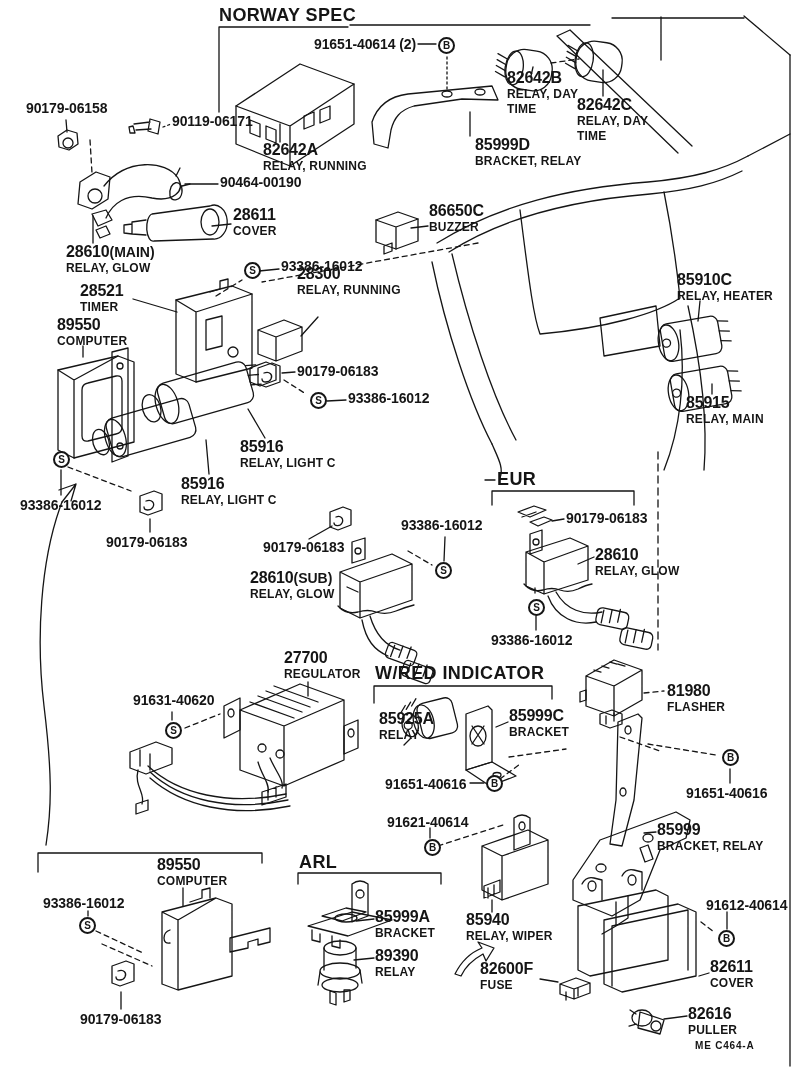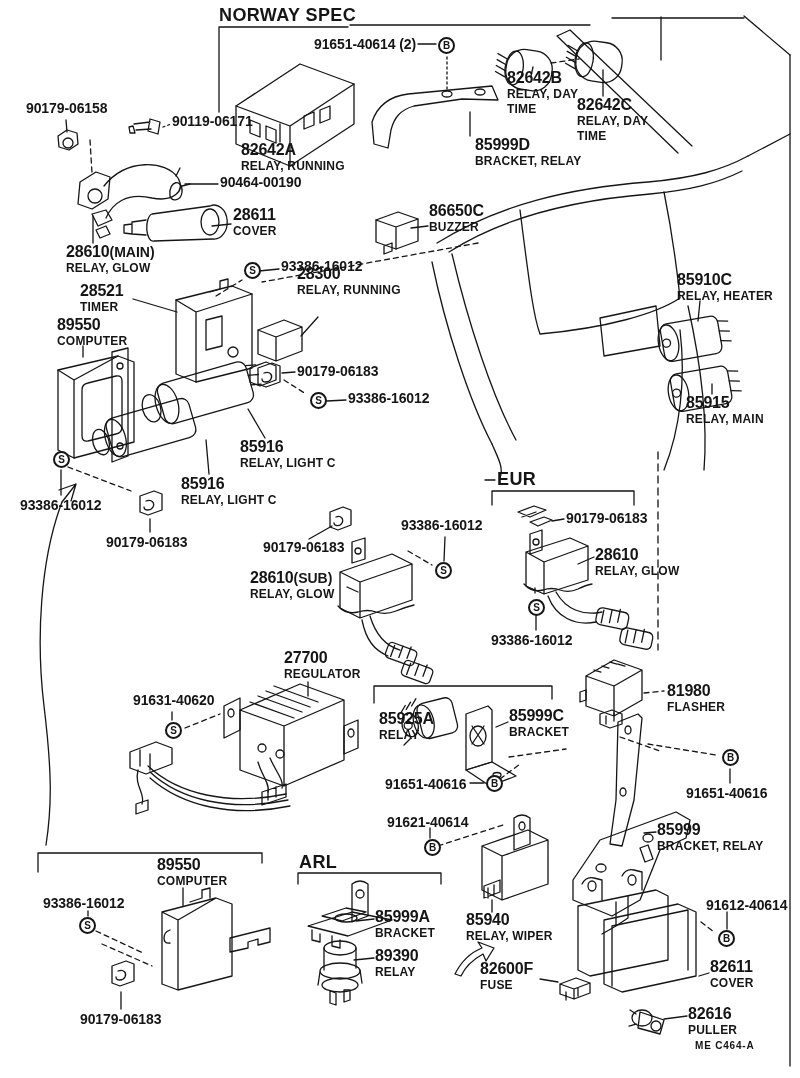--- a/index.html
+++ b/index.html
@@ -325,32 +325,33 @@
              M620 737 L660 751 M509 757 L566 749"></path>
   </g>
   <g stroke-dasharray="2 3">
     <path d="M447 57 L447 90 M163 127 L171 124"></path>
   </g>
 </svg>
 
 <div id="labels">
       <div class="hdr" style="left: 219px; top: 5px;">NORWAY SPEC</div>
       <div class="hdr" style="left: 497px; top: 469px;">EUR</div>
+      <div class="hdr" style="left: 375px; top: 663px;">W/RED  INDICATOR</div>
       <div class="hdr" style="left: 299px; top: 852px;">ARL</div>
       <div class="plabel" style="left: 507px; top: 70px;">
         <div><span class="num">82642B</span></div>
         <div class="desc">RELAY, DAY</div>
         <div class="desc">TIME</div>
       </div>
       <div class="plabel" style="left: 577px; top: 97px;">
         <div><span class="num">82642C</span></div>
         <div class="desc">RELAY, DAY</div>
         <div class="desc">TIME</div>
       </div>
-      <div class="plabel" style="left: 241px; top: 142px;">
+      <div class="plabel" style="left: 263px; top: 142px;">
         <div><span class="num">82642A</span></div>
         <div class="desc">RELAY, RUNNING</div>
       </div>
       <div class="plabel" style="left: 475px; top: 137px;">
         <div><span class="num">85999D</span></div>
         <div class="desc">BRACKET, RELAY</div>
       </div>
       <div class="plabel" style="left: 233px; top: 207px;">
         <div><span class="num">28611</span></div>
         <div class="desc">COVER</div>

